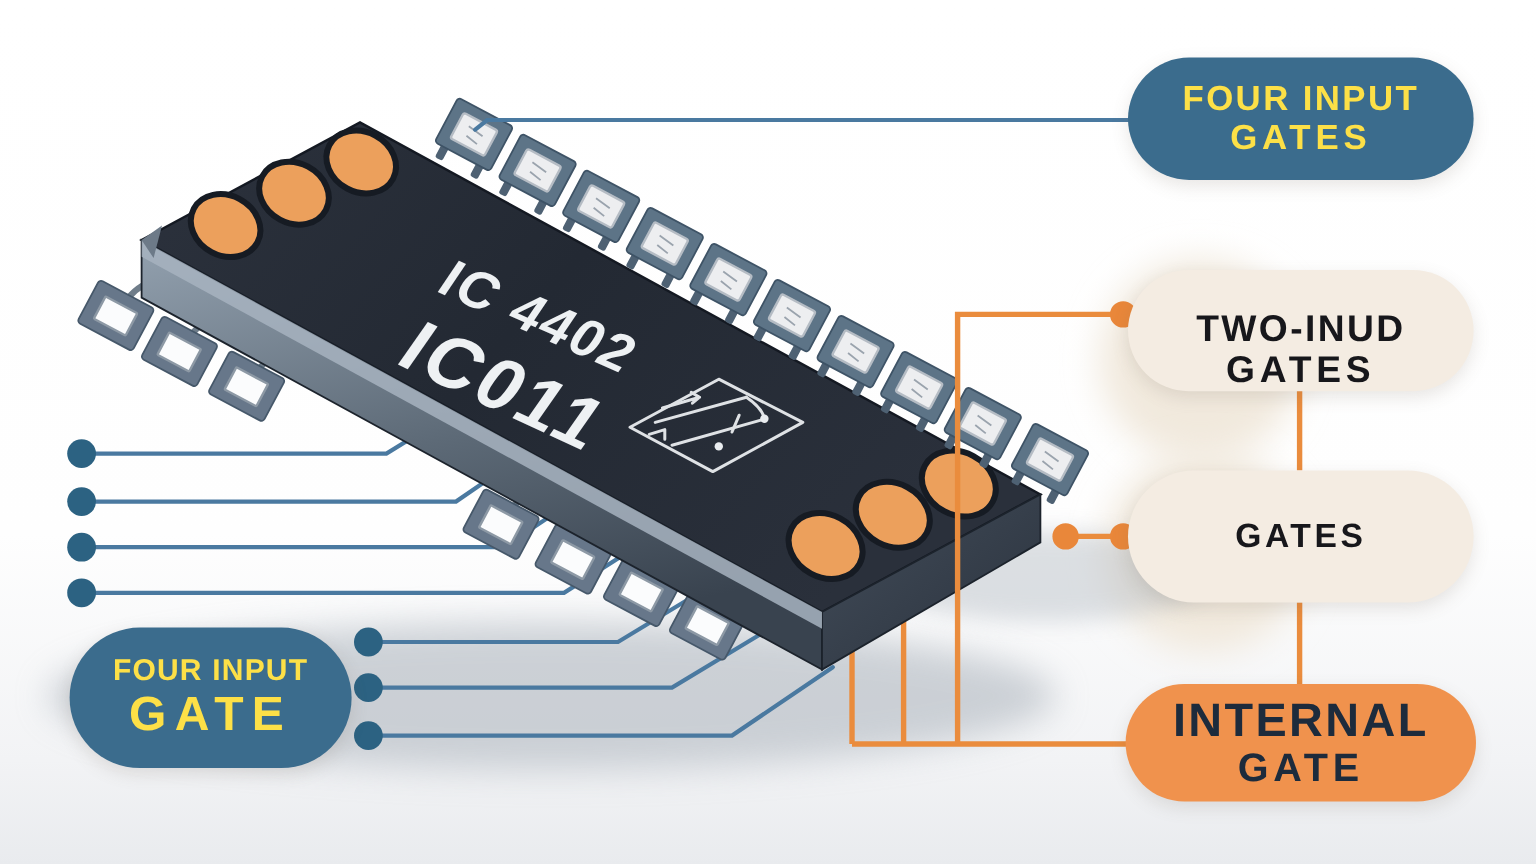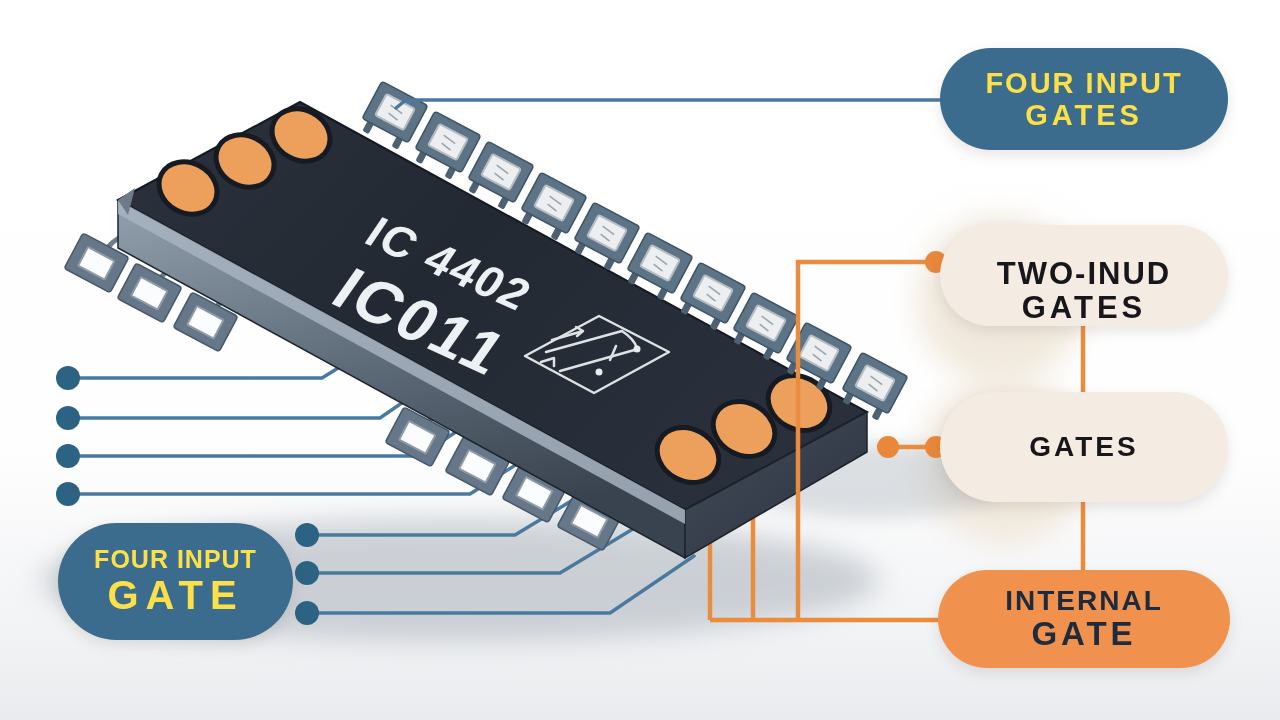--- a/index.html
+++ b/index.html
@@ -20,21 +20,21 @@
   .c1{left:940px;top:48px;width:288px;height:102px;}
   .c1 .l1{font-size:29px;letter-spacing:2px;}
   .c1 .l2{font-size:29px;letter-spacing:4px;}
   .c2{left:940px;top:225px;width:288px;height:101px;justify-content:flex-end;}
   .c2 .l1{font-size:31px;letter-spacing:2px;}
   .c2 .l2{font-size:31px;letter-spacing:4px;}
   .c3{left:940px;top:392px;width:288px;height:110px;}
   .c3 .l1{font-size:28px;letter-spacing:3px;}
   .c3 .l2{font-size:37px;letter-spacing:2px;}
   .c4{left:938px;top:570px;width:292px;height:98px;}
-  .c4 .l1{font-size:28px;letter-spacing:2px;}
+  .c4 .l1{font-size:39px;letter-spacing:2px;}
   .c4 .l2{font-size:33px;letter-spacing:4px;}
   .c5{left:58px;top:523px;width:235px;height:117px;}
   .c5 .l1{font-size:25px;letter-spacing:1px;}
   .c5 .l2{font-size:40px;letter-spacing:7px;}
 </style>
 </head>
 <body>
 
 <div class="stage">
 

